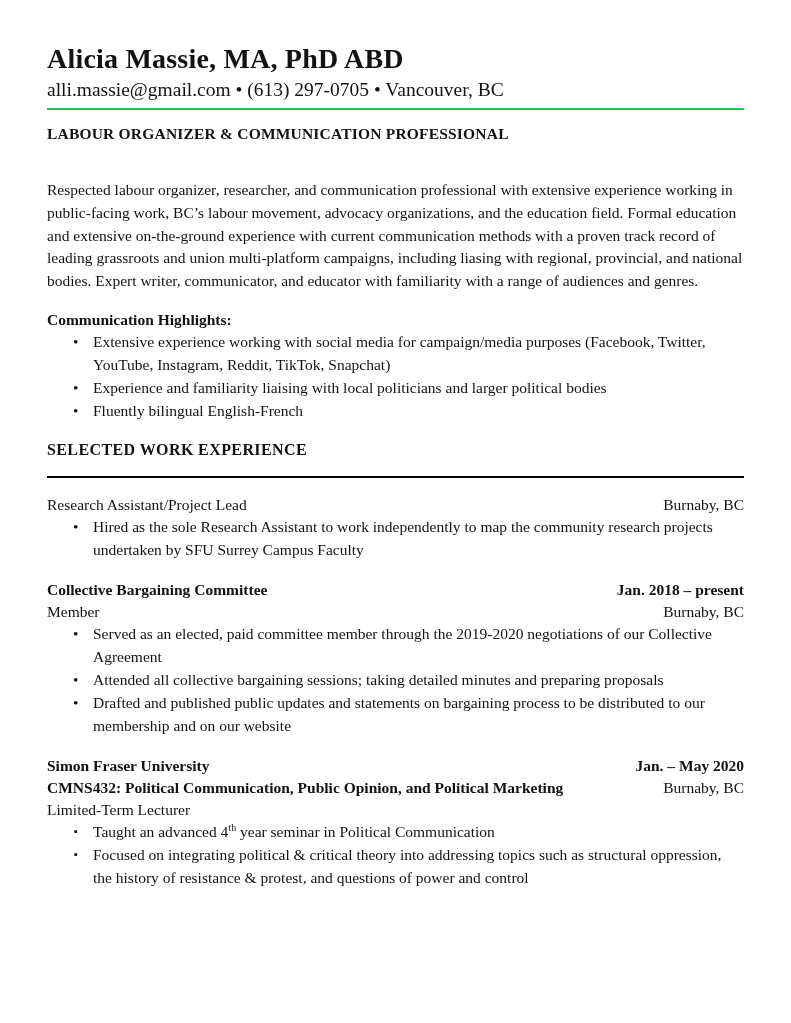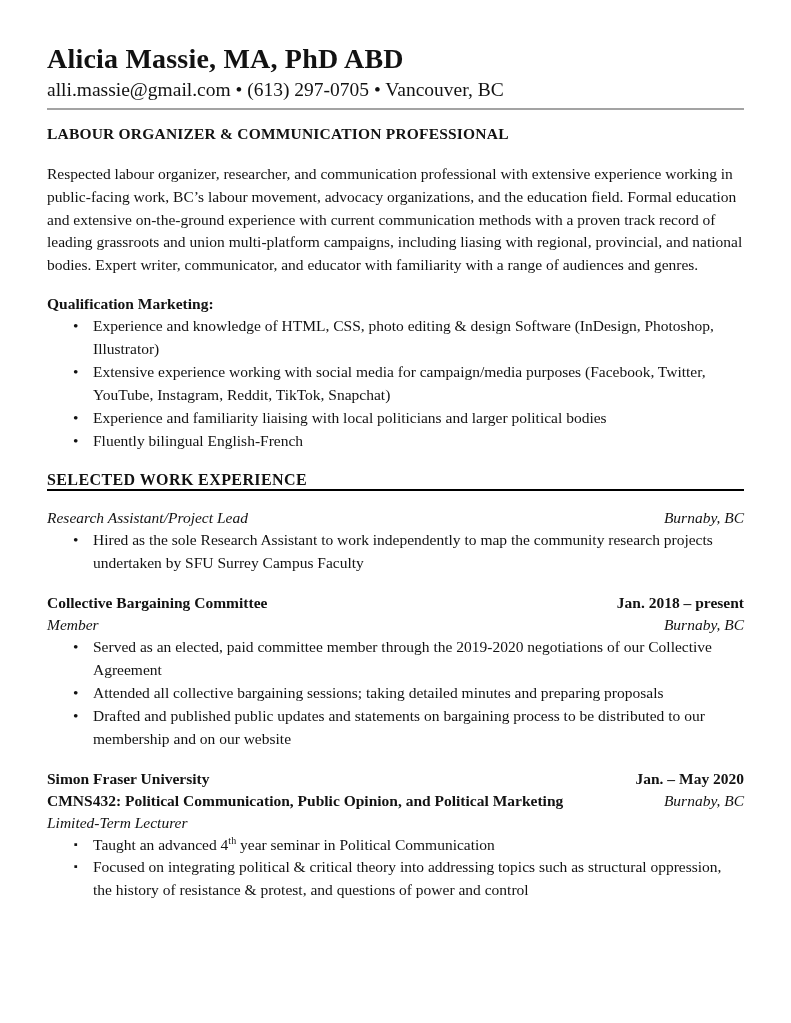--- a/index.html
+++ b/index.html
@@ -11,67 +11,66 @@
     overflow: hidden;
   }
   .page {
     width: 791px; height: 1023px;
     padding: 42px 47px 24px 47px;
     display: flex; flex-direction: column;
   }
 
   
   .name { font-size: 28px; font-weight: bold; line-height: 1.2; letter-spacing: 0.2px; }
-  .contact { font-size: 19.5px; line-height: 1.3; padding: 1px 0 6px 0; border-bottom: 2px solid #a3a3a3; }
+  .contact { font-size: 19.5px; line-height: 1.3; padding: 1px 0 6px 0; border-bottom: 2px solid #22c55e; }
   .headline { margin-top: 15px; text-align: left; font-weight: bold; font-size: 15.5px; letter-spacing: 0.2px; }
 
   
-  .summary { margin-top: 20px; font-size: 15.5px; line-height: 1.47; }
+  .summary { margin-top: 36px; font-size: 15.5px; line-height: 1.47; }
 
   
   .qual { margin-top: 16px; }
   .qual-heading { font-size: 15.5px; font-weight: bold; line-height: 1.45; }
 
   
   ul.bullets { list-style: none; margin: 0; padding: 0; }
   li.b { position: relative; padding-left: 46px; font-size: 15.5px; line-height: 1.48; }
   li.b::before { content: "\2022"; position: absolute; left: 26px; top: 0; }
   li.b.square::before { content: "\25AA"; font-size: 11px; top: 2px; left: 27px; }
   sup { font-size: 10px; line-height: 0; vertical-align: super; }
 
   
   .section-heading {
     margin-top: 18px;
     font-size: 16px; font-weight: bold; letter-spacing: 0.4px;
-    padding-bottom: 0; border-bottom: 2px solid #000;
+    padding-bottom: 17px; border-bottom: 2px solid #000;
   }
 
   
   .job { margin-top: 17px; }
   .job:first-child { margin-top: 16px; }
   .job-row { display: flex; justify-content: space-between; align-items: baseline; font-size: 15.5px; line-height: 1.42; }
   .jt-left { font-weight: bold; }
   .jd-right { font-weight: bold; white-space: nowrap; }
-  .it { font-style: italic; font-weight: normal; }
+  .it { font-weight: normal; }
 </style>
 </head>
 <body>
 
 <div class="page">
 
   <div class="name">Alicia Massie, MA, PhD ABD</div>
   <div class="contact">alli.massie@gmail.com • (613) 297-0705 • Vancouver, BC</div>
   <div class="headline">LABOUR ORGANIZER &amp; COMMUNICATION PROFESSIONAL</div>
 
   <div class="summary">Respected labour organizer, researcher, and communication professional with extensive experience working in public-facing work, BC’s labour movement, advocacy organizations, and the education field. Formal education and extensive on-the-ground experience with current communication methods with a proven track record of leading grassroots and union multi-platform campaigns, including liasing with regional, provincial, and national bodies. Expert writer, communicator, and educator with familiarity with a range of audiences and genres.</div>
 
   <div class="qual">
-    <div class="qual-heading">Qualification Marketing:</div>
+    <div class="qual-heading">Communication Highlights:</div>
     <ul class="bullets">
-        <li class="b">Experience and knowledge of HTML, CSS, photo editing &amp; design Software (InDesign, Photoshop, Illustrator)</li>
         <li class="b">Extensive experience working with social media for campaign/media purposes (Facebook, Twitter, YouTube, Instagram, Reddit, TikTok, Snapchat)</li>
         <li class="b">Experience and familiarity liaising with local politicians and larger political bodies</li>
         <li class="b">Fluently bilingual English-French</li>
       </ul>
   </div>
 
   <div class="section-heading">SELECTED WORK EXPERIENCE</div>
 
   <div>
   <div class="job">

